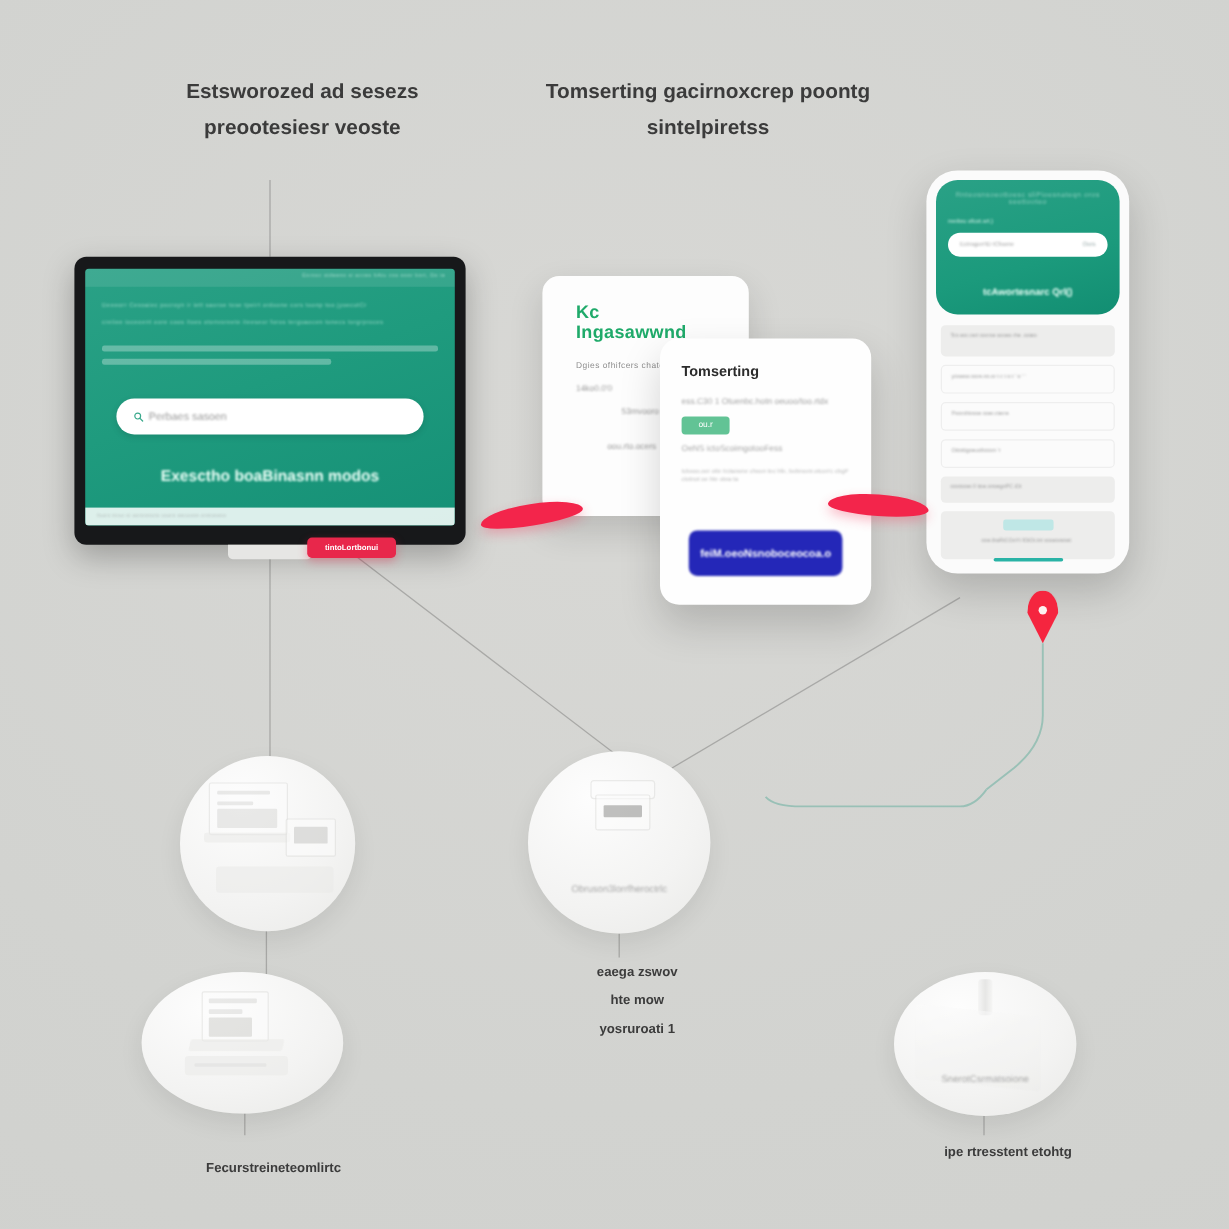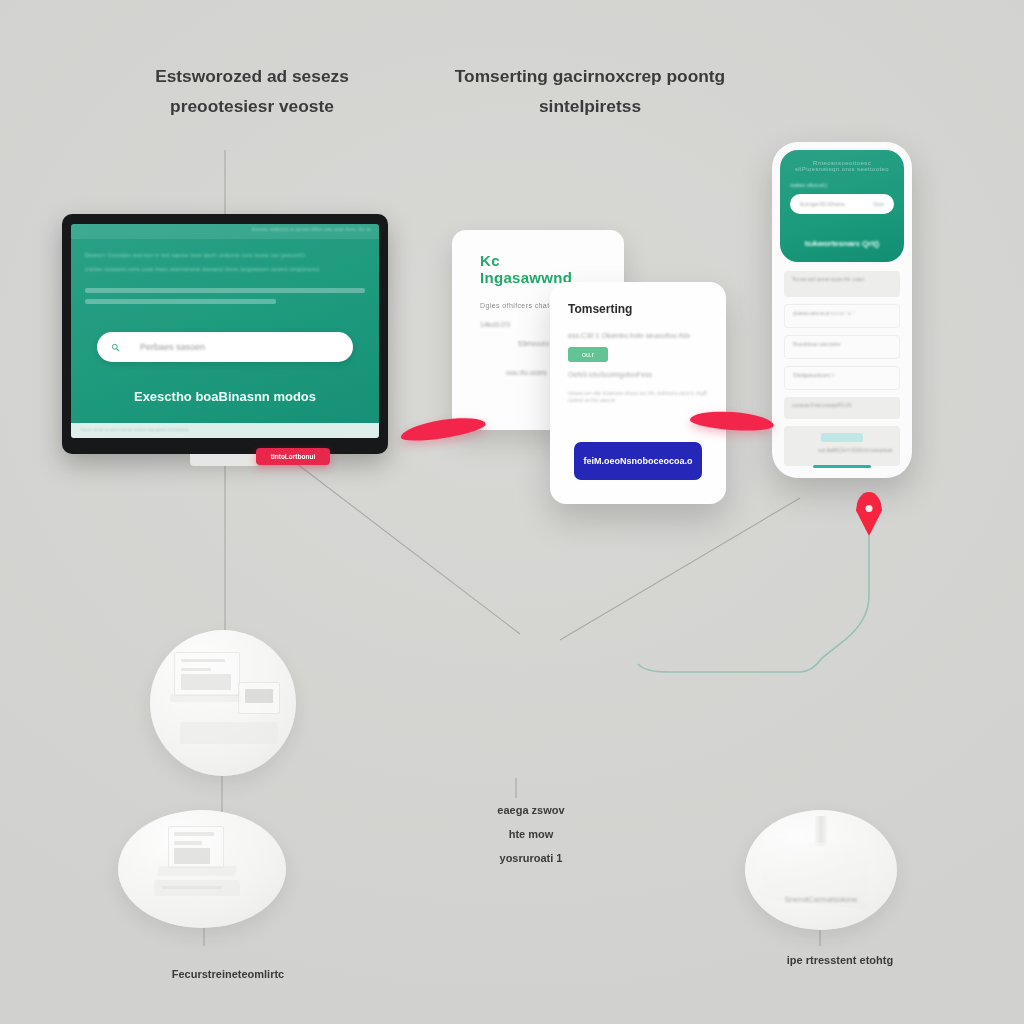--- a/index.html
+++ b/index.html
@@ -44,21 +44,21 @@
     width:100%;height:100%;border-radius:3px;overflow:hidden;
     background:linear-gradient(160deg,#2aa186 0%,#1f9b7e 45%,#159076 100%);
     position:relative;
   }
   #monitor-topbar{height:15px;background:rgba(255,255,255,.10);position:relative;}
   #monitor-bottombar{position:absolute;left:0;right:0;bottom:0;height:15px;background:rgba(255,255,255,.85);}
   .scr-line{height:5px;margin:0 14px;border-radius:2px;background:rgba(255,255,255,.30);}
   #monitor-search{
     position:absolute;left:26px;right:26px;top:108px;height:30px;
     background:#fff;border-radius:16px;display:flex;align-items:center;
-    gap:20px;padding:0 14px;box-sizing:border-box;
+    gap:4px;padding:0 14px;box-sizing:border-box;
     box-shadow:0 2px 6px rgba(0,0,0,.12);
   }
   #monitor-search .ph{font-size:9px;color:#9a9a9a;filter:blur(.8px);}
   #monitor-cta{
     position:absolute;left:0;right:0;top:165px;text-align:center;
     color:#eafff7;font-size:13px;font-weight:600;filter:blur(.7px);
   }
   #monitor-stand{
     position:absolute;left:190px;top:454px;width:70px;height:12px;
     background:#e6e6e4;border-radius:0 0 4px 4px;
@@ -94,21 +94,21 @@
   #card-b-fine{font-size:5px;color:#bcbcbc;filter:blur(.9px);margin-top:12px;line-height:7px;}
   #card-b-button{
     position:absolute;left:24px;right:24px;bottom:24px;height:38px;
     background:#2427b8;border-radius:7px;color:#fff;
     display:flex;align-items:center;justify-content:center;
     font-size:9px;font-weight:600;filter:blur(.7px);
   }
 
   
   #phone{
-    position:absolute;left:772px;top:142px;width:140px;height:336px;
+    position:absolute;left:772px;top:142px;width:169px;height:336px;
     background:#fbfbfb;border-radius:26px;
     box-shadow:0 14px 34px rgba(0,0,0,.18);
     padding:8px;box-sizing:border-box;overflow:hidden;
   }
   #phone-header{
     height:112px;border-radius:18px;position:relative;
     background:linear-gradient(165deg,#2aa186 0%,#1b9a7c 60%,#128e72 100%);
     padding:10px;box-sizing:border-box;
   }
   #phone-topline{font-size:6px;color:#d6f3ea;text-align:center;filter:blur(.7px);}
@@ -320,20 +320,27 @@
       <div class="gstripe" style="margin:0 6px;height:16px;width:50px;"></div>
     </div>
     <div class="glyph gbase" style="left:20px;top:64px;width:72px;height:8px;"></div>
     <div class="glyph gscreen" style="left:88px;top:52px;width:40px;height:30px;">
       <div class="gstripe" style="margin:6px;height:14px;width:28px;background:#c9c9c7;"></div>
     </div>
     <div class="glyph gbase" style="left:30px;top:92px;width:98px;height:22px;border-radius:3px;"></div>
     <div class="cap"></div>
   </div>
 
+  <div class="circ" id="circ-2">
+    <div class="glyph gscreen" style="left:52px;top:24px;width:52px;height:14px;border-radius:3px;"></div>
+    <div class="glyph gscreen" style="left:56px;top:36px;width:44px;height:28px;">
+      <div class="gstripe" style="margin:8px 6px;height:10px;width:32px;background:#8f8f8d;"></div>
+    </div>
+    <div class="cap">Obruson3lorrfheroctrlc</div>
+  </div>
 
   <div class="circ" id="circ-3">
     <div class="glyph gscreen" style="left:50px;top:16px;width:54px;height:40px;">
       <div class="gstripe" style="margin:5px;height:4px;width:40px;"></div>
       <div class="gstripe" style="margin:0 5px 3px 5px;height:4px;width:28px;"></div>
       <div class="gstripe" style="margin:0 5px;height:16px;width:36px;background:#cfcfcd;"></div>
     </div>
     <div class="glyph gbase" style="left:40px;top:56px;width:78px;height:10px;transform:skewX(-12deg);"></div>
     <div class="glyph gbase" style="left:36px;top:70px;width:86px;height:16px;border-radius:3px;">
       <div class="gstripe" style="margin:6px 8px;height:3px;width:60px;"></div>

